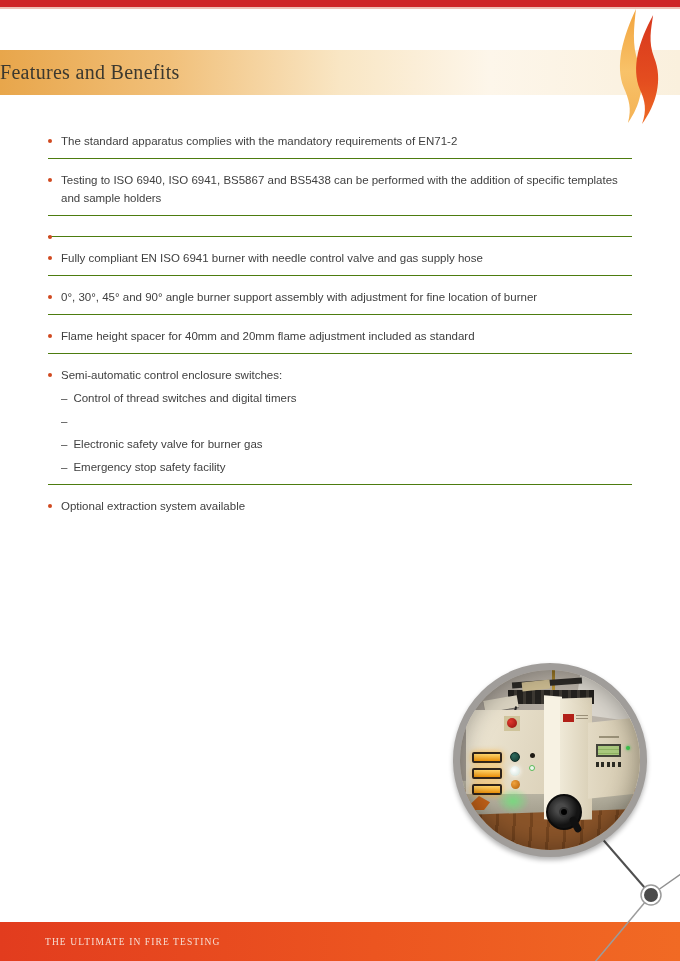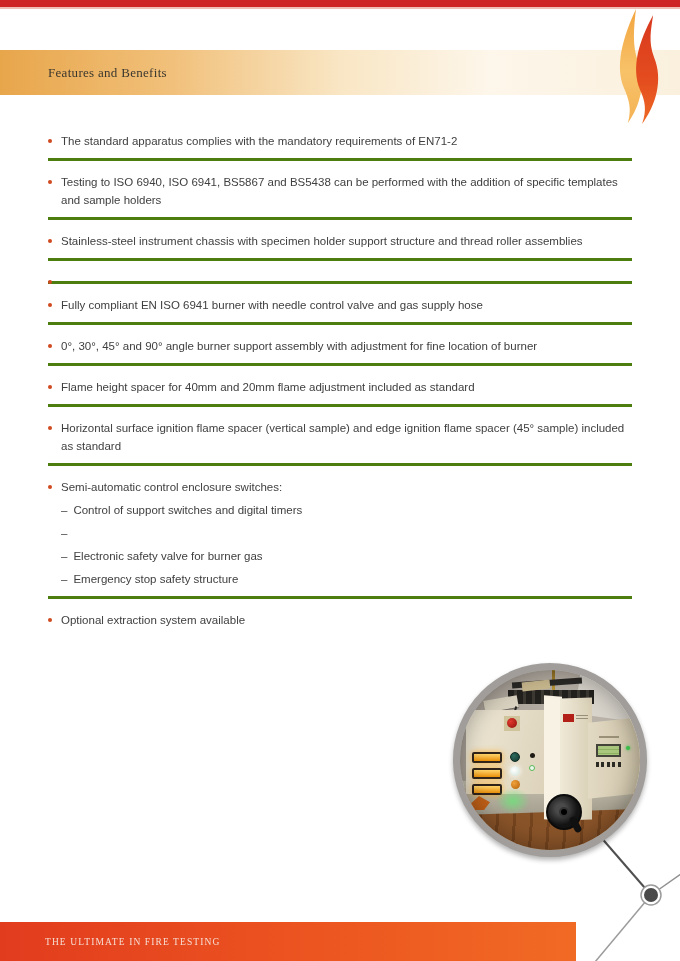--- a/index.html
+++ b/index.html
@@ -13,32 +13,32 @@
   .topbar { position:absolute; left:0; top:0; width:680px; height:7px; background:#ce2527; }
   .topbar-shadow { position:absolute; left:0; top:7px; width:680px; height:2px; background:#eec0b6; }
 
   
   .header-band {
     position:absolute; left:0; top:50px; width:680px; height:45px;
     background:linear-gradient(90deg,#e8a64b 0%,#f1c07a 25%,#f9e6c4 50%,#fdf6ea 72%,#faf0dd 100%);
     display:flex; align-items:center;
   }
   .page-title {
-    padding-left:48px; font-family:"Liberation Serif", serif;
-    font-size:13px; color:#3b382f; letter-spacing:.3px;
+    font-family:"Liberation Serif", serif;
+    font-size:20px; color:#3b382f; letter-spacing:.3px;
   }
 
   
   .flame-logo { position:absolute; left:612px; top:9px; width:54px; height:116px; z-index:4; }
 
   
   .features { position:absolute; left:48px; top:120px; width:584px; z-index:1; }
   .feature {
     position:relative; padding:12px 0 8px 13px;
-    border-bottom:3px solid #4d7c0f;
+    border-bottom:1px solid #4d7c0f;
     font-size:11.5px; line-height:18px; color:#404040;
   }
   .feature.last { border-bottom:none; }
   .bullet {
     position:absolute; left:0; top:19px; width:4px; height:4px;
     border-radius:50%; background:#d0491f;
   }
   .subs { margin-top:2px; }
   .sub { display:flex; margin-top:5px; }
   .sub .dash { margin-right:6px; color:#404040; }
@@ -108,21 +108,21 @@
   .ph-handle { left:112px; top:146px; width:7px; height:17px; background:#111;
                border-radius:4px; transform:rotate(-28deg); }
   .ph-vign   { inset:0; border-radius:50%; box-shadow:inset 0 0 24px rgba(0,0,0,.35); }
 
   
   .connector-svg { position:absolute; left:0; top:0; width:680px; height:961px;
                    z-index:5; pointer-events:none; }
 
   
   .footer {
-    position:absolute; left:0; top:922px; width:576px; height:39px;
+    position:absolute; left:0; top:922px; width:680px; height:39px;
     background:linear-gradient(90deg,#e23c1e 0%,#ec5520 55%,#f16a24 100%);
     display:flex; align-items:center; z-index:2;
   }
   .footer-tagline {
     padding-left:45px; font-family:"Liberation Serif", serif;
     font-size:9.5px; letter-spacing:1.1px; color:#f6ddd3;
   }
 </style>
 </head>
 <body>
@@ -155,59 +155,51 @@
   <div class="feature">
     <span class="bullet"></span>
     <span>The standard apparatus complies with the mandatory requirements of EN71-2</span>
   </div>
   <div class="feature">
     <span class="bullet"></span>
     <span>Testing to ISO 6940, ISO 6941, BS5867 and BS5438 can be performed with the addition of specific templates and sample holders</span>
   </div>
   <div class="feature">
     <span class="bullet"></span>
-    <span>Stainless-steel instrument chassis with specimen holder support structure and thread roller assemblies</span>
-  </div>
-  <div class="feature">
-    <span class="bullet"></span>
   </div>
   <div class="feature">
     <span class="bullet"></span>
     <span>Fully compliant EN ISO 6941 burner with needle control valve and gas supply hose</span>
   </div>
   <div class="feature">
     <span class="bullet"></span>
     <span>0°, 30°, 45° and 90° angle burner support assembly with adjustment for fine location of burner</span>
   </div>
   <div class="feature">
     <span class="bullet"></span>
     <span>Flame height spacer for 40mm and 20mm flame adjustment included as standard</span>
-  </div>
-  <div class="feature">
-    <span class="bullet"></span>
-    <span>Horizontal surface ignition flame spacer (vertical sample) and edge ignition flame spacer (45° sample) included as standard</span>
   </div>
   <div class="feature">
     <span class="bullet"></span>
     <span>Semi-automatic control enclosure switches:</span>
     <div class="subs">
       <div class="sub">
         <span class="dash">–</span>
-        <span>Control of support switches and digital timers</span>
+        <span>Control of thread switches and digital timers</span>
       </div>
       <div class="sub">
         <span class="dash">–</span>
       </div>
       <div class="sub">
         <span class="dash">–</span>
         <span>Electronic safety valve for burner gas</span>
       </div>
       <div class="sub">
         <span class="dash">–</span>
-        <span>Emergency stop safety structure</span>
+        <span>Emergency stop safety facility</span>
       </div>
     </div>
   </div>
   <div class="feature last">
     <span class="bullet"></span>
     <span>Optional extraction system available</span>
   </div>
 </div>
 
 <svg class="connector-svg" viewBox="0 0 680 961" xmlns="http://www.w3.org/2000/svg">

